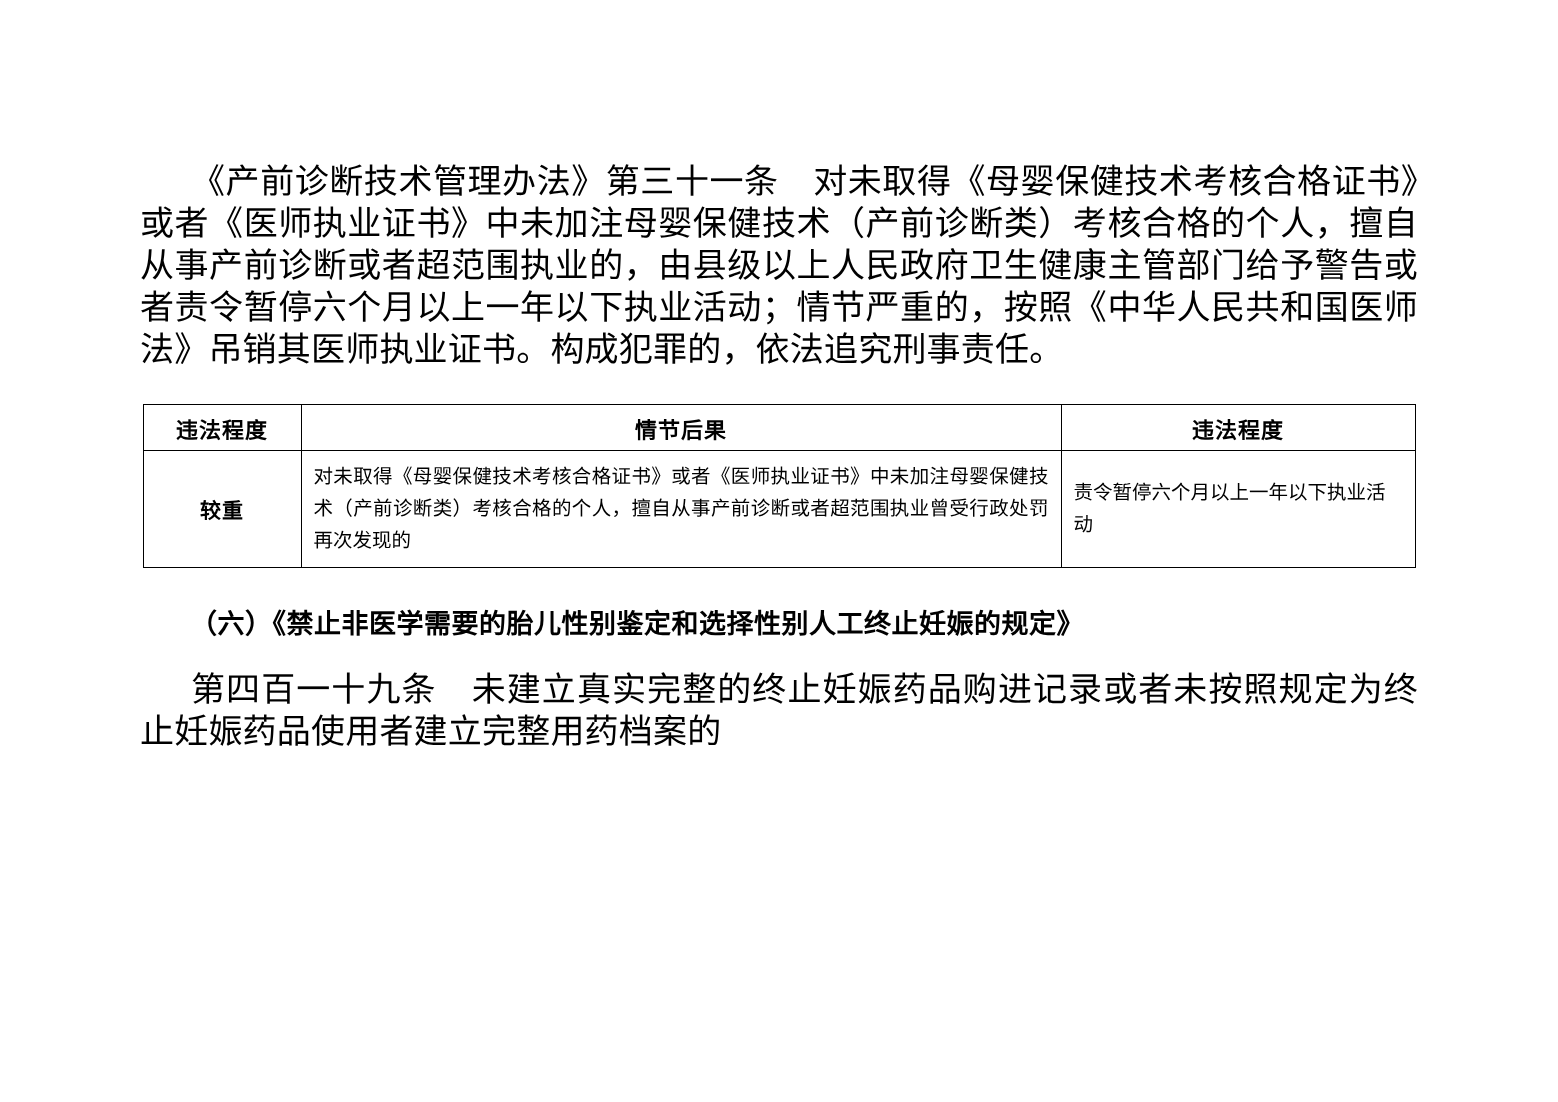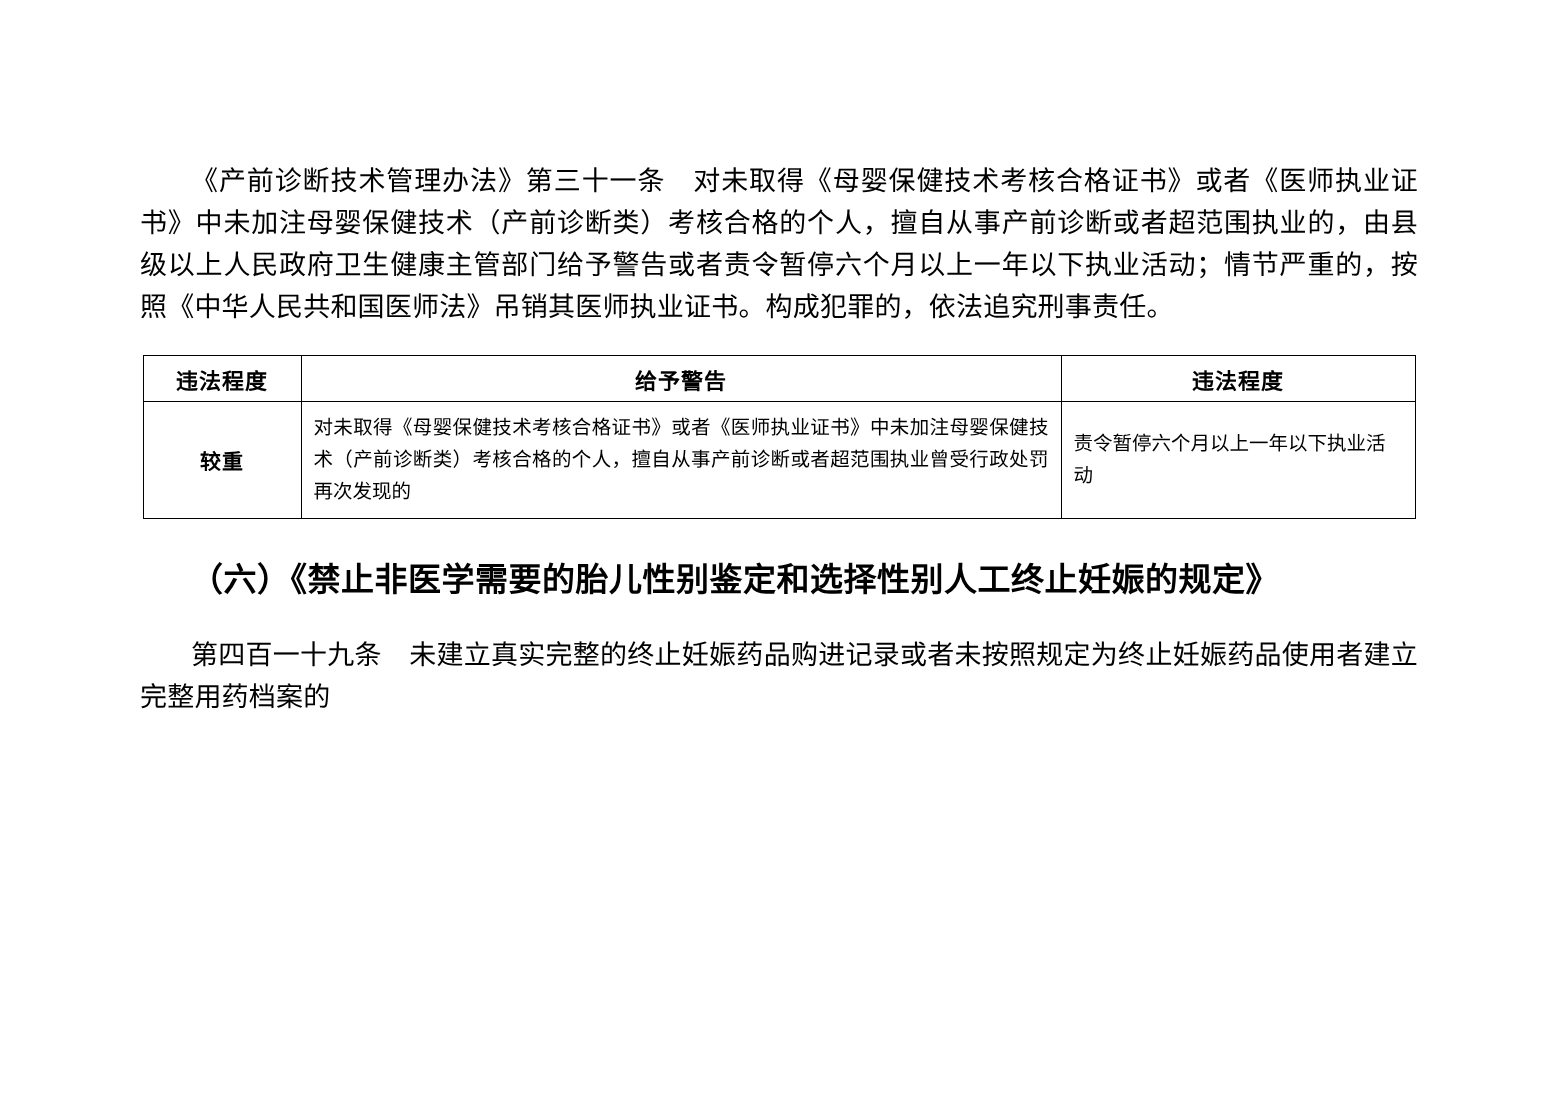--- a/index.html
+++ b/index.html
@@ -16,21 +16,21 @@
     overflow: hidden;
   }
   .page {
     position: relative;
     width: 1558px;
     height: 1102px;
     box-sizing: border-box;
     padding: 0 140px;
   }
   .para {
-    font-size: 27px;
+    font-size: 34px;
     line-height: 42px;
     text-align: justify;
     text-justify: inter-ideograph;
     letter-spacing: 0.2px;
   }
   .para-top {
     margin-top: 160px;
     text-indent: 51px;
   }
   .table-title {
@@ -81,21 +81,21 @@
     text-justify: inter-ideograph;
   }
   td.range {
     font-size: 19.5px;
     line-height: 32px;
     vertical-align: middle;
   }
   .section-heading {
     font-family: "DejaVu Sans", "Liberation Sans", sans-serif;
     font-weight: bold;
-    font-size: 33px;
+    font-size: 27px;
     margin-top: 34px;
     text-indent: 50px;
     letter-spacing: 0.5px;
   }
   .para-body {
     margin-top: 9px;
     text-indent: 51px;
   }
 </style>
 </head>
@@ -108,21 +108,21 @@
 
   <table class="discretion">
     <colgroup>
       <col class="c1">
       <col class="c2">
       <col class="c3">
     </colgroup>
     <thead>
       <tr>
         <th>违法程度</th>
-        <th>给予警告</th>
+        <th>情节后果</th>
         <th>违法程度</th>
       </tr>
     </thead>
     <tbody>
       <tr>
         <td class="level">较重</td>
         <td class="detail">对未取得《母婴保健技术考核合格证书》或者《医师执业证书》中未加注母婴保健技术（产前诊断类）考核合格的个人，擅自从事产前诊断或者超范围执业曾受行政处罚再次发现的</td>
         <td class="range">责令暂停六个月以上一年以下执业活动</td>
       </tr>
     </tbody>

